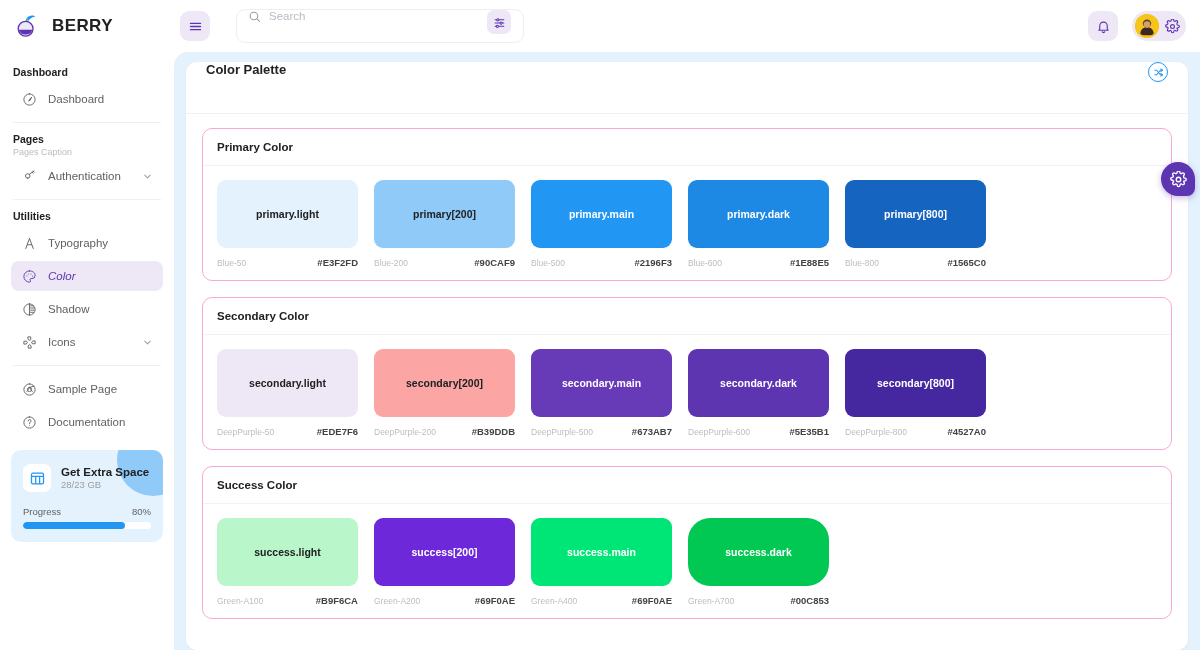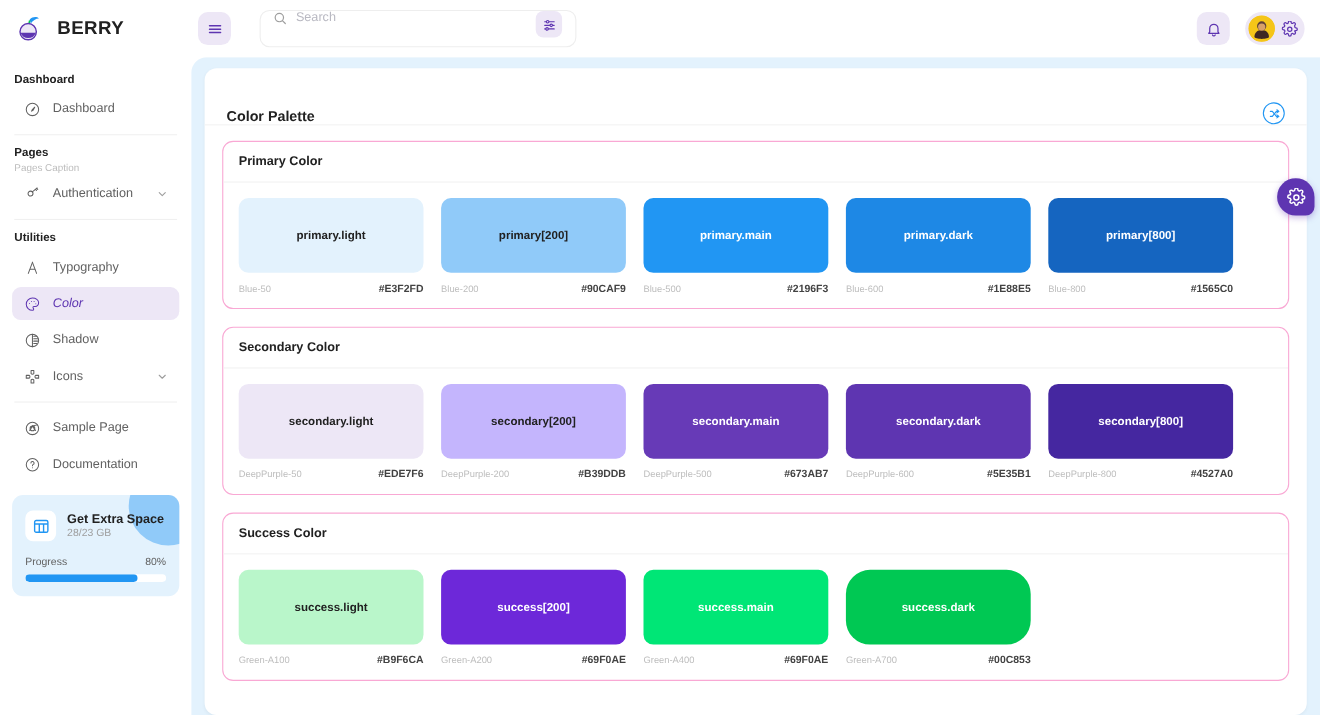--- a/index.html
+++ b/index.html
@@ -151,21 +151,21 @@
   }
   .page-card {
     background: #ffffff; border-radius: 11px;
     height: 100%;
     box-shadow: 0 1px 3px rgba(0,0,0,.04);
     display: flex; flex-direction: column;
     overflow: hidden;
   }
   .page-card-head {
     height: 52px; min-height: 52px;
-    display: flex; align-items: flex-end; justify-content: space-between;
+    display: flex; align-items: flex-start; justify-content: space-between;
     padding: 0 20px; border-bottom: 1px solid #f2f2f2;
   }
   .page-title { font-size: 13px; font-weight: bold; color: #212121; }
   .head-icon-btn {
     width: 20px; height: 20px; border-radius: 50%;
     border: 1px solid #2196f3; color: #2196f3;
     display: flex; align-items: center; justify-content: center;
     cursor: pointer;
   }
   .page-card-body {
@@ -178,21 +178,21 @@
     margin-bottom: 16px; background: #ffffff;
     overflow: hidden;
   }
   .section-head {
     height: 37px; display: flex; align-items: center;
     padding: 0 14px; border-bottom: 1px solid #f2f2f2;
     font-size: 11.5px; font-weight: bold; color: #212121;
   }
   .section-body { padding: 14px 14px 12px 14px; }
   .swatch-row { display: flex; gap: 16px; }
-  .swatch-col { width: 168px; }
+  .swatch-col { width: 141px; }
   .swatch {
     height: 68px; border-radius: 9px;
     display: flex; align-items: center; justify-content: center;
     font-size: 10.5px; font-weight: bold;
     cursor: pointer;
   }
   .swatch-meta {
     display: flex; justify-content: space-between; align-items: baseline;
     margin-top: 9px;
   }
@@ -475,21 +475,21 @@
             <div class="section-body">
               <div class="swatch-row">
                 <div class="swatch-col">
                   <div class="swatch" style="background: rgb(237, 231, 246); color: rgb(33, 33, 33);">secondary.light</div>
                   <div class="swatch-meta">
                     <span class="swatch-name">DeepPurple-50</span>
                     <span class="swatch-hex">#EDE7F6</span>
                   </div>
                 </div>
                 <div class="swatch-col">
-                  <div class="swatch" style="background: #c4b5fd; color: rgb(33, 33, 33);">secondary[200]</div>
+                  <div class="swatch" style="background: #fca5a5; color: rgb(33, 33, 33);">secondary[200]</div>
                   <div class="swatch-meta">
                     <span class="swatch-name">DeepPurple-200</span>
                     <span class="swatch-hex">#B39DDB</span>
                   </div>
                 </div>
                 <div class="swatch-col">
                   <div class="swatch" style="background: rgb(103, 58, 183); color: rgb(255, 255, 255);">secondary.main</div>
                   <div class="swatch-meta">
                     <span class="swatch-name">DeepPurple-500</span>
                     <span class="swatch-hex">#673AB7</span>

